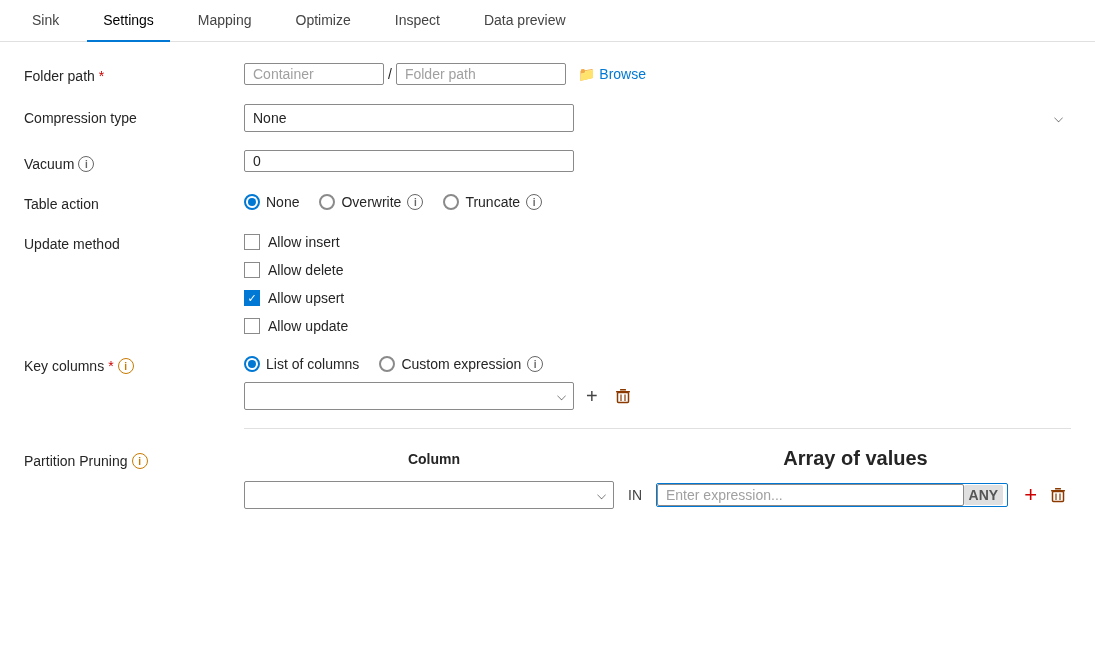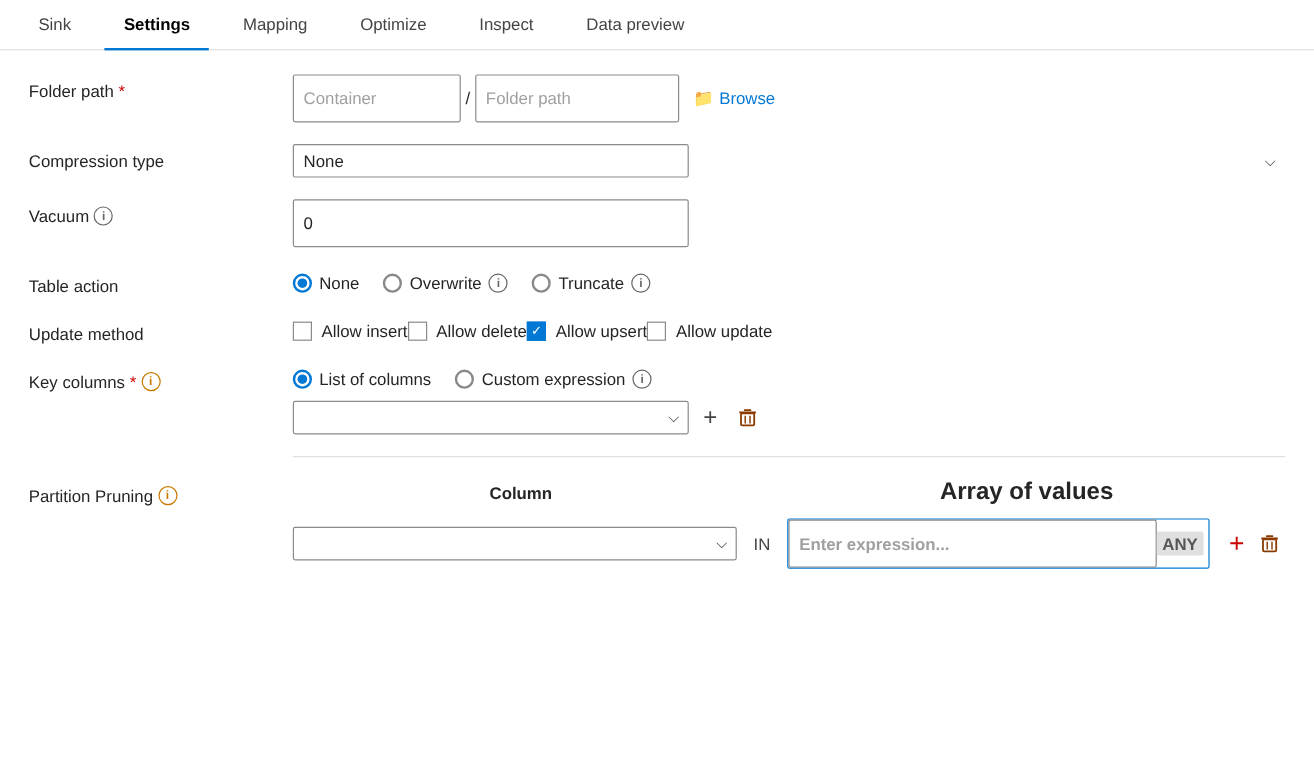--- a/index.html
+++ b/index.html
@@ -14,21 +14,21 @@
     .tab-item {
       padding: 12px 16px;
       cursor: pointer;
       color: #444;
       font-size: 14px;
       border-bottom: 2px solid transparent;
       margin-bottom: -1px;
     }
     .tab-item.active {
       color: #000;
-      font-weight: 700;
+      font-weight: 400;
       border-bottom: 2px solid #0078d4;
     }
 
     .content {
       padding: 20px 24px;
     }
 
     .form-row {
       display: flex;
       align-items: flex-start;
@@ -61,21 +61,21 @@
       display: flex;
       align-items: center;
       gap: 4px;
     }
 
     input[type="text"] {
       border: 1px solid #8a8a8a;
       border-radius: 2px;
       padding: 4px 8px;
       font-size: 14px;
-      height: 40px;
+      height: 22px;
       color: #252525;
       outline: none;
     }
     input[type="text"]::placeholder {
       color: #a0a0a0;
     }
     .input-folder { width: 140px; }
     .input-folder-path { width: 170px; }
     .input-vacuum { width: 330px; }
 
@@ -167,22 +167,22 @@
       font-size: 10px;
       font-weight: bold;
       cursor: default;
       flex-shrink: 0;
     }
     .info-icon.orange { border-color: #c97a00; color: #c97a00; }
 
     
     .checkbox-group {
       display: flex;
-      flex-direction: row;
-      gap: 0;
+      flex-direction: column;
+      gap: 12px;
       padding-top: 4px;
     }
 
     .checkbox-item {
       display: flex;
       align-items: center;
       gap: 8px;
       cursor: pointer;
     }
 
@@ -290,21 +290,20 @@
       background: #fff;
     }
     .expr-input {
       flex: 1;
       border: none;
       outline: none;
       padding: 4px 8px;
       font-size: 14px;
       color: #252525;
       background: transparent;
-      font-weight: bold;
     }
     .expr-input::placeholder { color: #a0a0a0; }
     .any-badge {
       background: #e0e0e0;
       color: #555;
       font-size: 14px;
       padding: 2px 5px;
       border-radius: 2px;
       margin-right: 4px;
       font-weight: 600;

